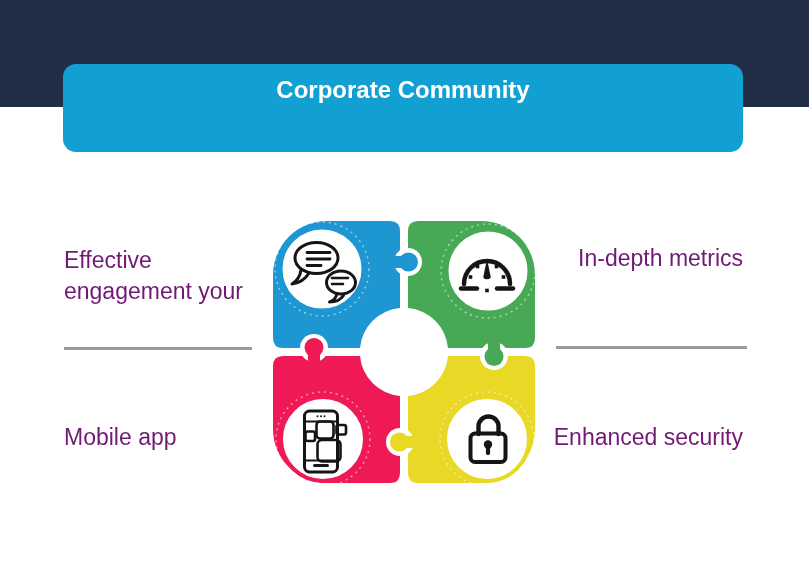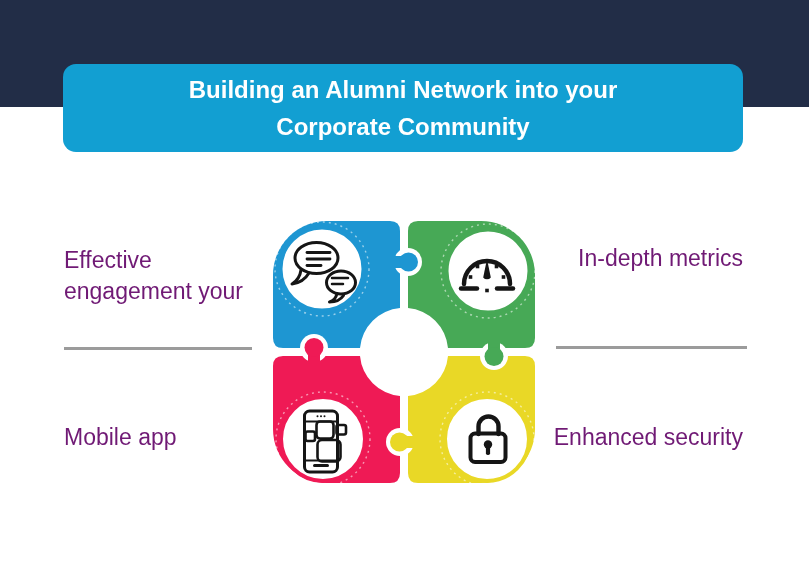--- a/index.html
+++ b/index.html
@@ -34,21 +34,20 @@
   .icon-fill{fill:#151515;stroke:none;}
 </style>
 </head>
 <body>
 
 <div class="stage">
 
   <div class="header-band"></div>
 
   <div class="title-banner">
-    <span class="title-line">Building an Alumni Network into your</span>
     <span class="title-line">Corporate Community</span>
   </div>
 
   <svg class="puzzle" width="809" height="583" viewBox="0 0 809 583" xmlns="http://www.w3.org/2000/svg">
 
     <g>
       <path transform="translate(404 352)" d="M -4 -44 L -4 -121 Q -4 -131 -14 -131 L -77 -131 A 54 54 0 0 0 -131 -77 L -131 -14 Q -131 -4 -121 -4 L -44 -4 A 44 44 0 0 1 -4 -44 Z" fill="#1e96d2"></path>
       <path transform="translate(404 352) rotate(90)" d="M -4 -44 L -4 -121 Q -4 -131 -14 -131 L -77 -131 A 54 54 0 0 0 -131 -77 L -131 -14 Q -131 -4 -121 -4 L -44 -4 A 44 44 0 0 1 -4 -44 Z" fill="#47a956"></path>
       <path transform="translate(404 352) rotate(180)" d="M -4 -44 L -4 -121 Q -4 -131 -14 -131 L -77 -131 A 54 54 0 0 0 -131 -77 L -131 -14 Q -131 -4 -121 -4 L -44 -4 A 44 44 0 0 1 -4 -44 Z" fill="#e9d826"></path>
       <path transform="translate(404 352) rotate(270)" d="M -4 -44 L -4 -121 Q -4 -131 -14 -131 L -77 -131 A 54 54 0 0 0 -131 -77 L -131 -14 Q -131 -4 -121 -4 L -44 -4 A 44 44 0 0 1 -4 -44 Z" fill="#ef1a55"></path>

